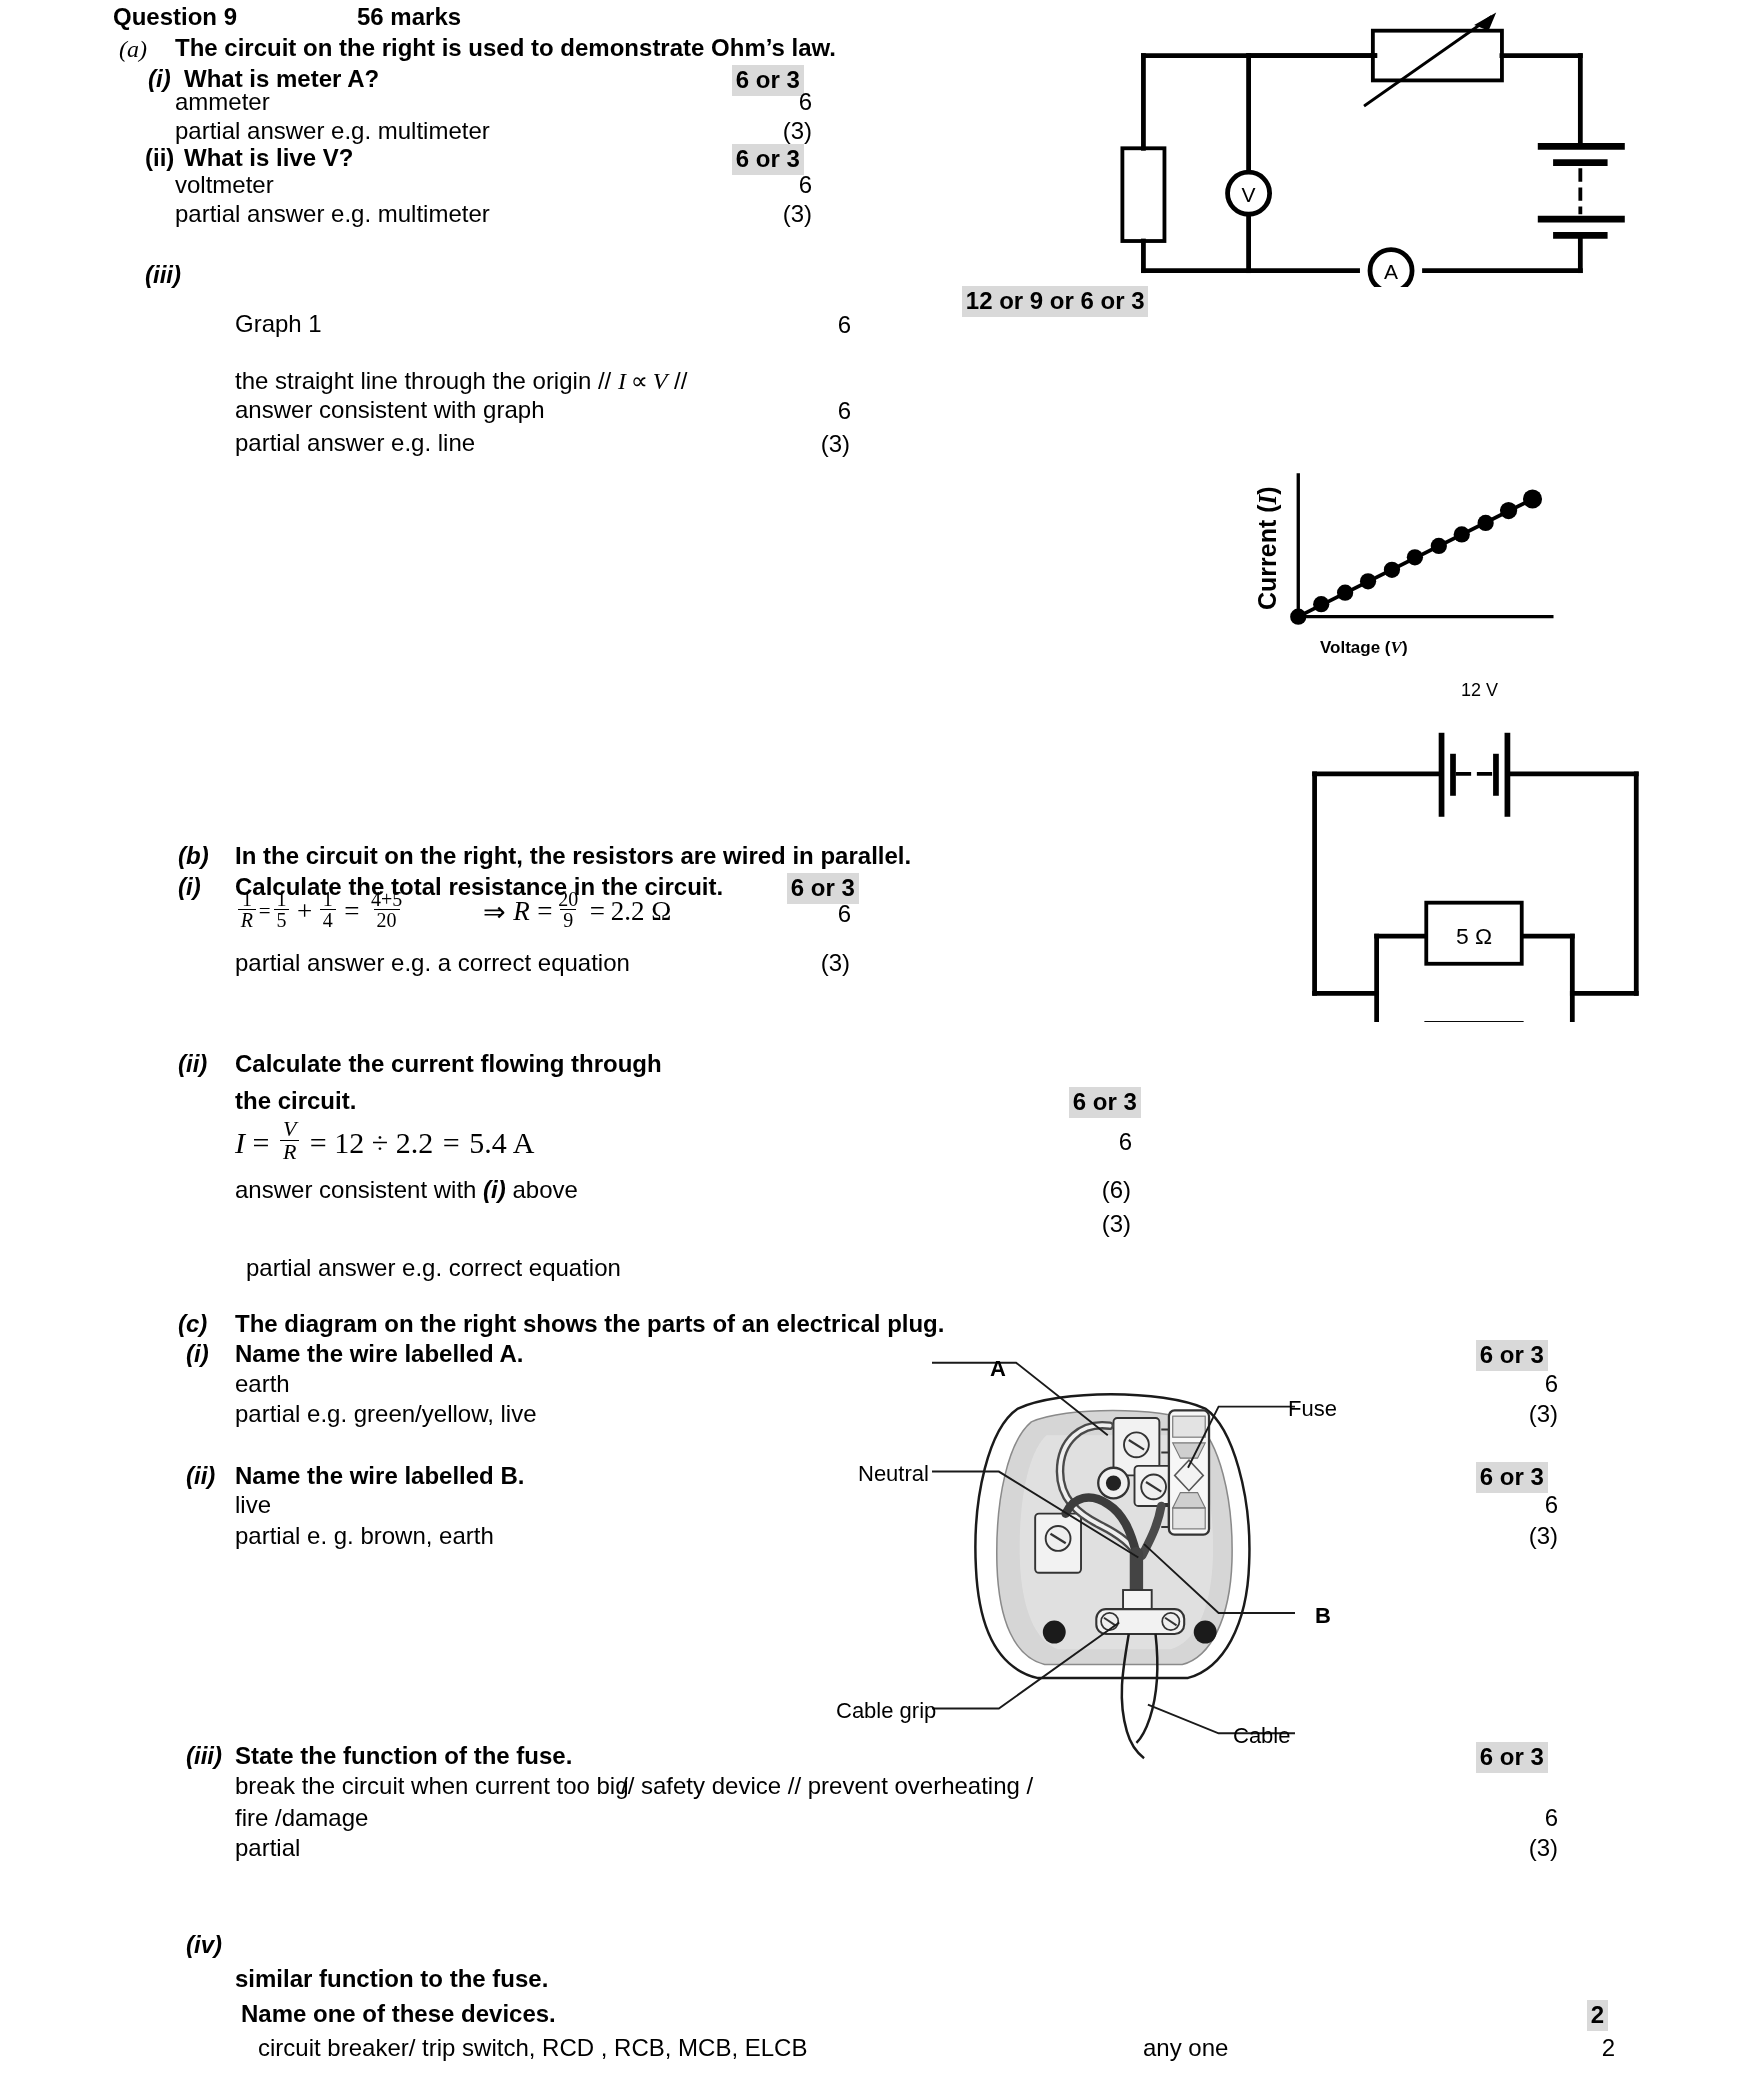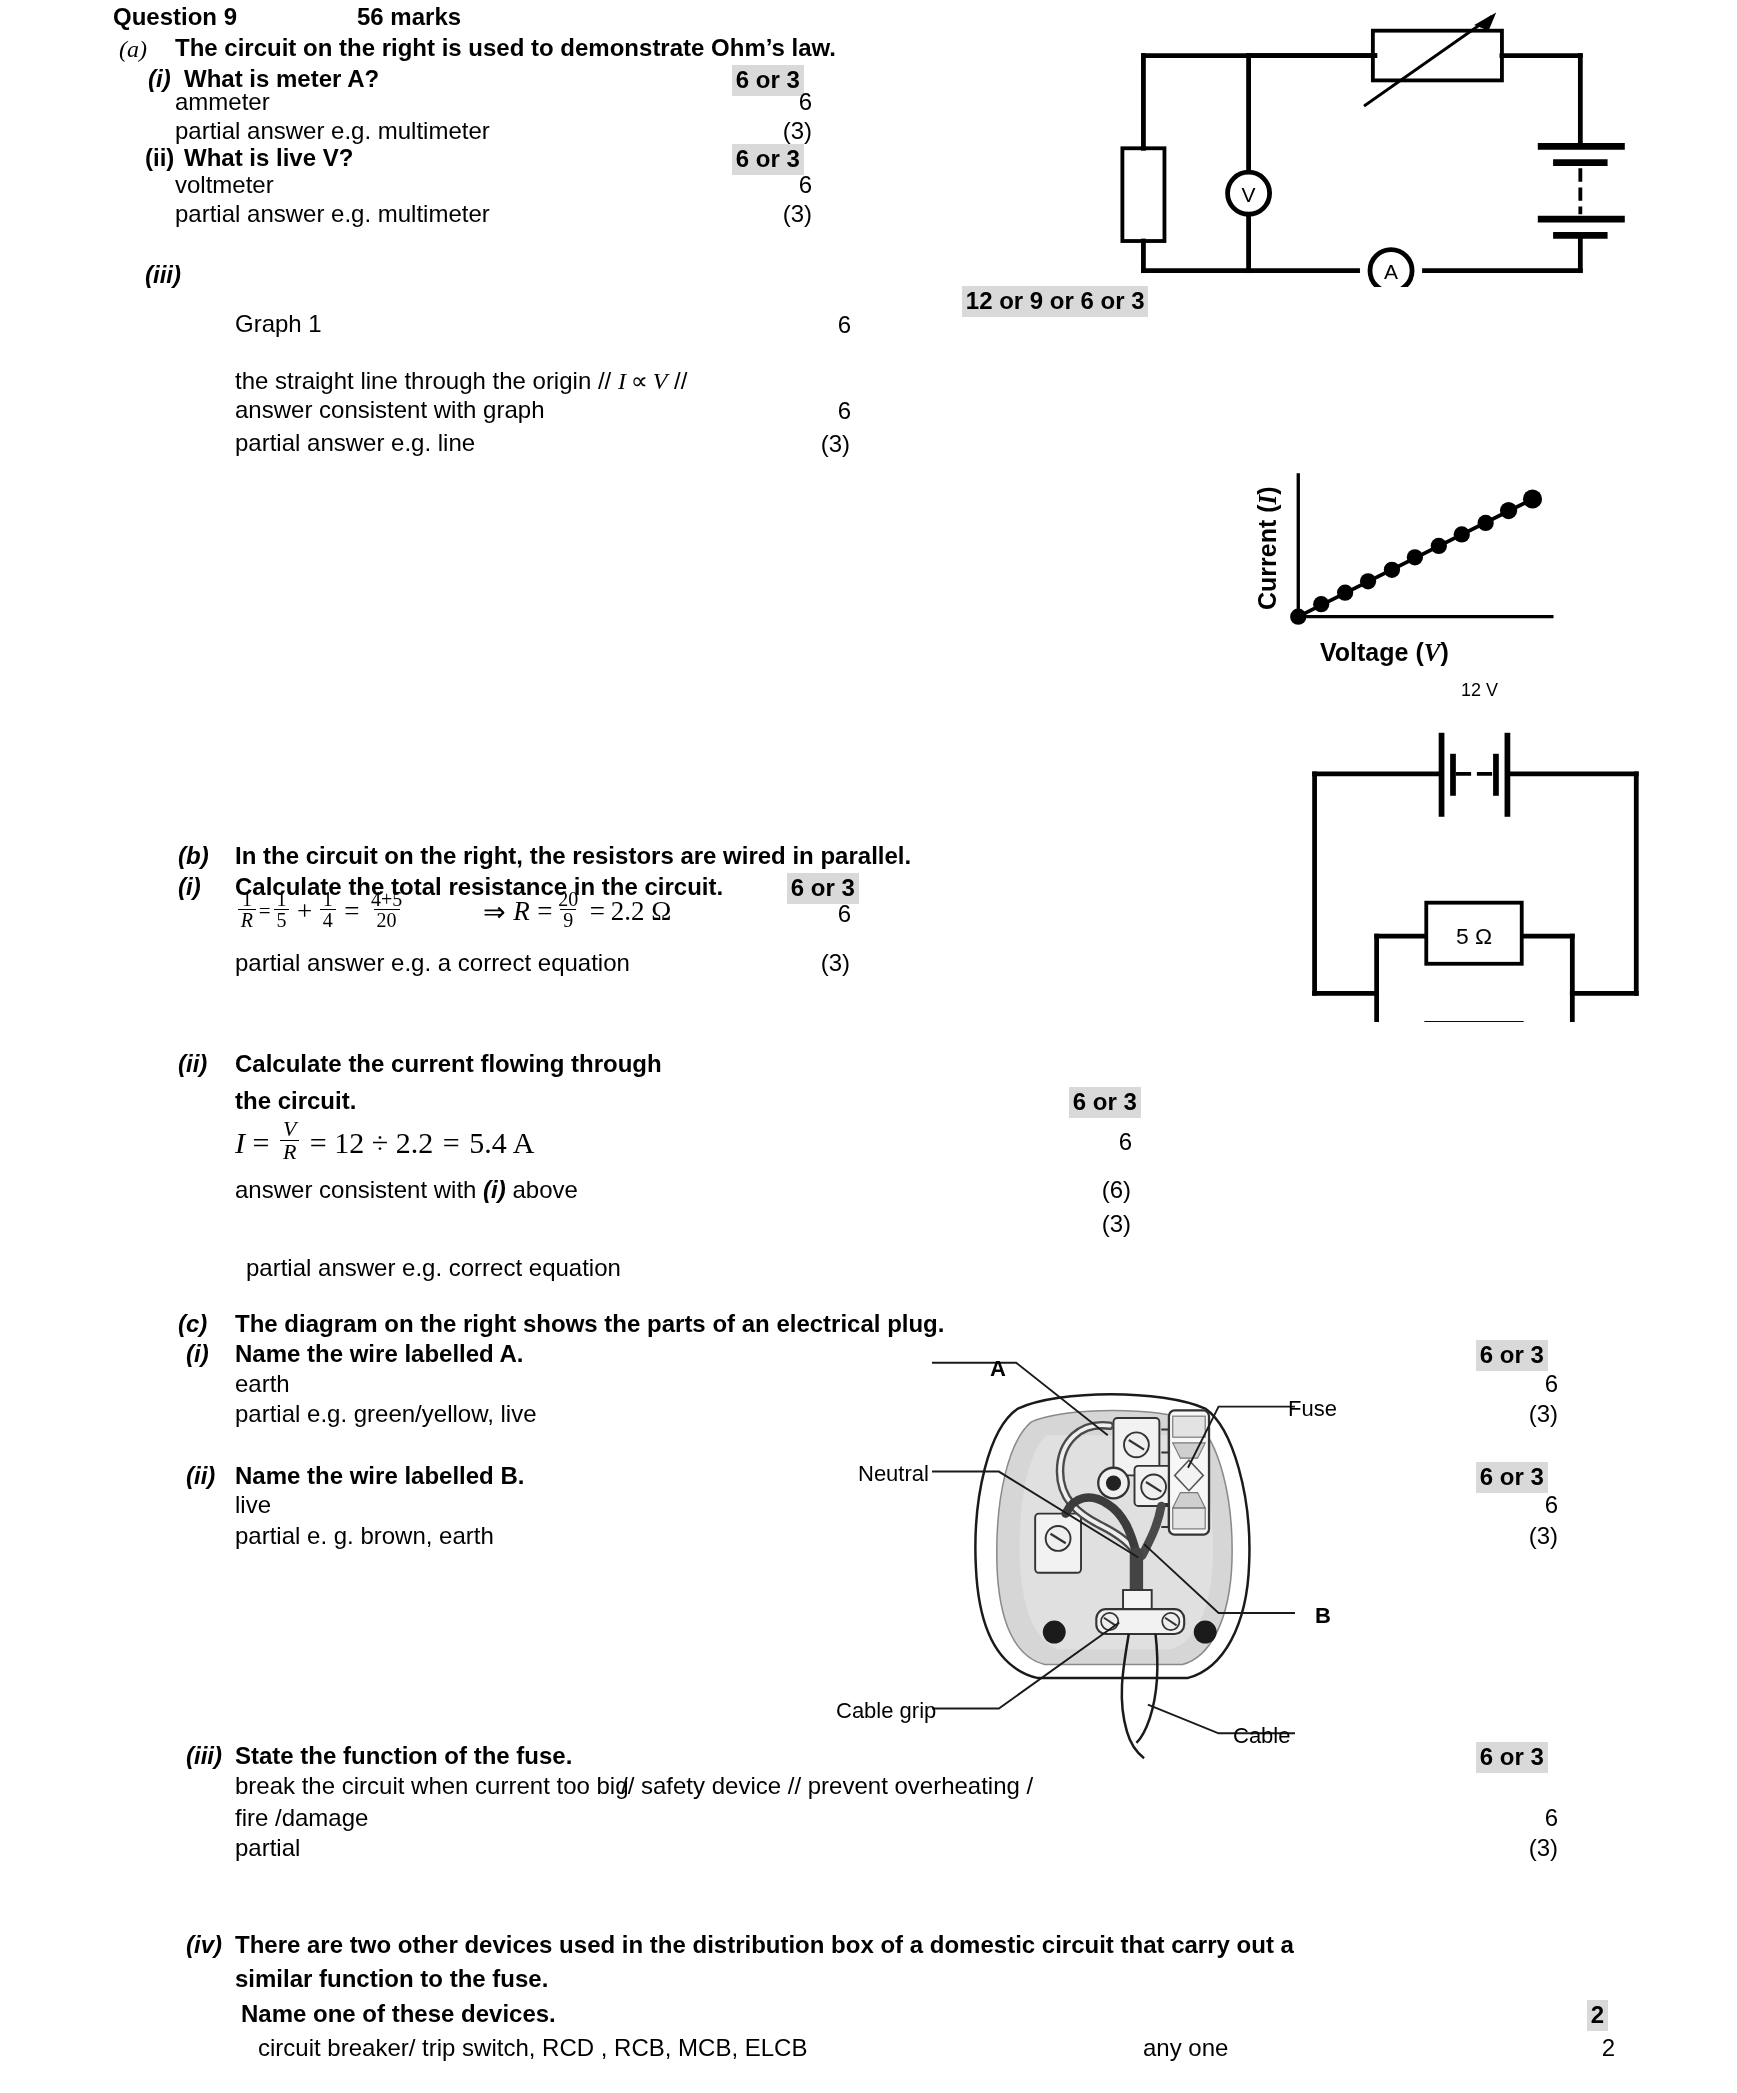--- a/index.html
+++ b/index.html
@@ -182,21 +182,21 @@
     </svg>
   </div>
 
   <div style="position:absolute; left:1224px; top:449px; width:38px; height:163px;">
     <div style="transform:rotate(-90deg); transform-origin:left top; position:absolute; left:29px; top:161px;
                 font-size:25px; font-weight:bold; white-space:nowrap; font-family:'Liberation Sans',sans-serif;">
       <span>Current (</span><span class="ser it" style="font-weight:bold;">I</span>)
     </div>
   </div>
 
-  <div class="t b" style="left:1320px; top:639px; font-size:25px;">
+  <div class="t b" style="left:1320px; top:639px; font-size:17px;">
     <span>Voltage (</span><span class="ser it b">V</span>)
   </div>
 
   <div class="t" style="left:1461px; top:681px; font-size:18px;">12 V</div>
   <div class="dia" style="left:1281px; top:707px;">
     <svg width="449" height="315" viewBox="0 0 470 330" xmlns="http://www.w3.org/2000/svg">
       <g stroke="#000" stroke-width="5" fill="none" stroke-linecap="square">
 
         <path d="M35 70 L 165 70"></path>
 
@@ -411,21 +411,20 @@
 
   <div class="t" style="left:235px; top:1773px;">break the circuit when current too big</div>
   <div class="t" style="left:621px; top:1773px;">// safety device // prevent overheating /</div>
   <div class="t" style="left:235px; top:1805px;">fire /damage</div>
   <div class="mark" style="left:1520px; top:1804px; width:38px;">6</div>
 
   <div class="t" style="left:235px; top:1835px;">partial</div>
   <div class="mark" style="left:1501px; top:1834px; width:57px;">(3)</div>
 
   <div class="t b it" style="left:186px; top:1932px;">(iv)</div>
-  <div class="t b" style="left:235px; top:1932px;">There are two other devices used in the distribution box of a domestic circuit that carry out a</div>
   <div class="t b" style="left:235px; top:1966px;">similar function to the fuse.</div>
   <div class="t b" style="left:241px; top:2001px;">Name one of these devices.</div>
   <div class="mark hl" style="left:1587px; top:2000px;">2</div>
 
   <div class="t" style="left:235px; top:2035px;margin-left:23px;">circuit breaker/ trip switch,  RCD , RCB, MCB, ELCB</div>
   <div class="t" style="left:1143px; top:2035px;">any one</div>
   <div class="mark" style="left:1577px; top:2034px; width:38px;">2</div>
 
 </div>
 

